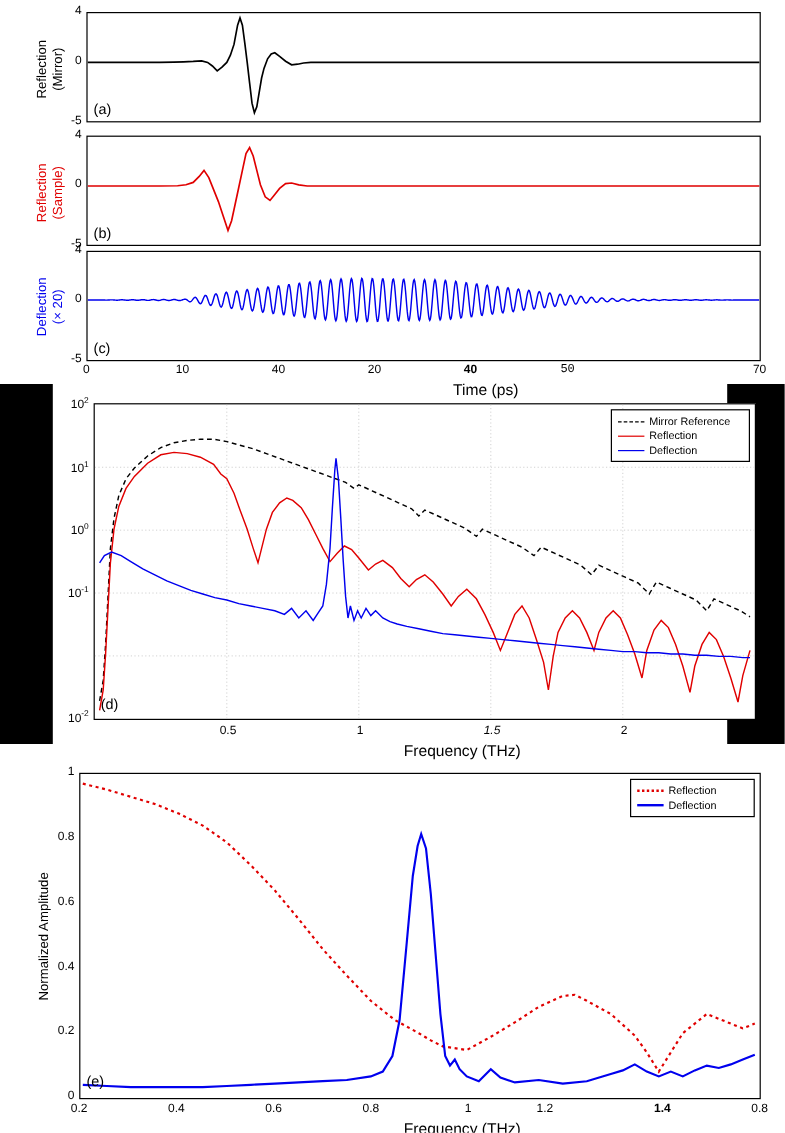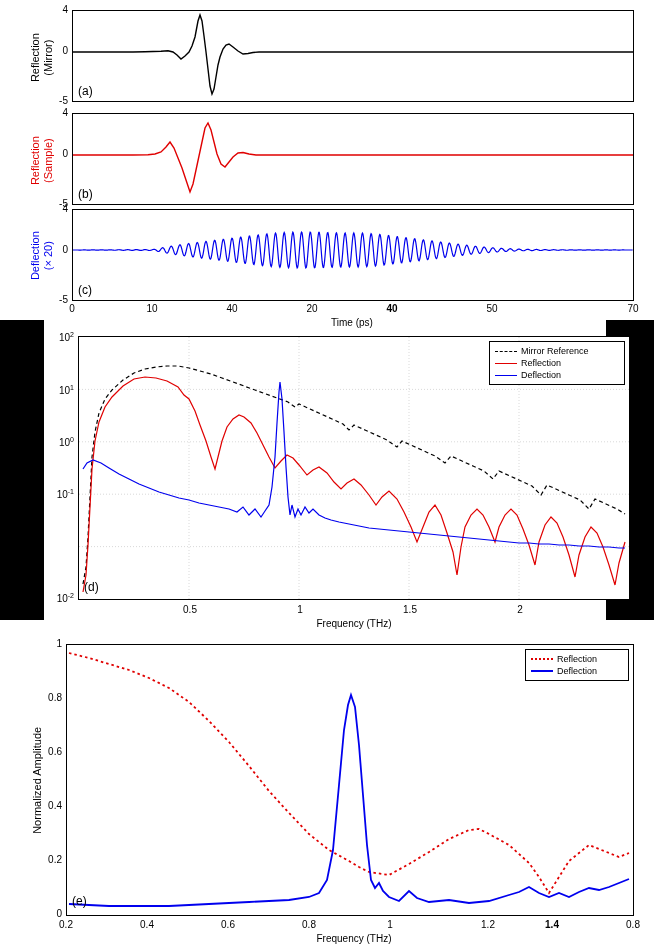--- a/index.html
+++ b/index.html
@@ -3,21 +3,21 @@
 <meta charset="utf-8">
 <style>
   html,body{margin:0;padding:0;background:#ffffff;}
   body{width:654px;height:944px;font-family:"Liberation Sans",sans-serif;overflow:hidden;}
   .page{position:relative;width:654px;height:944px;background:#fff;}
 
   
   .panel{position:absolute;}
   .plotbox{position:absolute;border:1px solid #000;background:#fff;box-sizing:border-box;}
   .ylabel{position:absolute;transform-origin:50% 50%;font-size:11px;text-align:center;line-height:1.15;color:#000;}
-  .xlabel{position:absolute;font-size:10px;text-align:center;color:#000;}
+  .xlabel{position:absolute;font-size:13px;text-align:right;color:#000;}
   .tick-lab{position:absolute;font-size:10px;color:#000;text-align:center;white-space:nowrap;}
   .tick-lab-y{position:absolute;font-size:10px;color:#000;text-align:right;white-space:nowrap;}
   .pan-lab{position:absolute;font-size:12px;color:#000;}
   svg{display:block;}
   .legendbox{position:absolute;border:1px solid #000;background:#fff;font-size:9px;padding:3px 5px;box-sizing:border-box;}
   .legrow{display:flex;align-items:center;height:12px;white-space:nowrap;}
   .legline{display:inline-block;width:22px;height:0;border-top-width:1.4px;margin-right:4px;}
   .blackbar{position:absolute;background:#000;}
 </style>
 </head>
@@ -75,21 +75,21 @@
     <div class="tick-lab-y" style="left:44px;top:0px;width:24px;">4</div>
     <div class="tick-lab-y" style="left:44px;top:41px;width:24px;">0</div>
     <div class="tick-lab-y" style="left:40px;top:91px;width:28px;">-5</div>
     <div class="pan-lab" style="left:78px;top:80px;">(c)</div>
 
     <div class="tick-lab" style="left:62px;top:100px;width:20px;">0</div>
     <div class="tick-lab" style="left:142px;top:100px;width:20px;">10</div>
     <div class="tick-lab" style="left:222px;top:100px;width:20px;">40</div>
     <div class="tick-lab" style="left:302px;top:100px;width:20px;">20</div>
     <div class="tick-lab" style="left:382px;top:100px;width:20px;font-weight:bold;">40</div>
-    <div class="tick-lab" style="left:482px;top:100px;width:20px;">50</div>
+    <div class="tick-lab" style="left:463px;top:100px;width:20px;font-family:Liberation Mono, monospace;">50</div>
     <div class="tick-lab" style="left:543px;top:100px;width:20px;margin-top:32px;">60</div>
     <div class="tick-lab" style="left:623px;top:100px;width:20px;">70</div>
     <div class="xlabel" style="left:272px;top:114px;width:160px;">Time (ps)</div>
   </div>
 
   <div class="panel" style="left:0;top:330px;width:654px;height:300px;">
     <div class="plotbox" style="left:78px;top:6px;width:552px;height:264px;">
       <svg width="550" height="262" viewBox="0 0 550 262" preserveAspectRatio="none">
 
         <g stroke="#c9c9c9" stroke-width="0.7" stroke-dasharray="1,2">
@@ -103,21 +103,21 @@
           <line x1="0" y1="209.6" x2="550" y2="209.6"></line>
         </g>
 
         <polyline fill="none" stroke="#000000" stroke-width="1.2" stroke-dasharray="4,3" points="4,247 7,230 9,200 11,160 13,120 16,95 20,76 26,62 33,53 44,43 55,36 66,32 77,30 88,29 99,29 110,31 121,34 132,37 143,41 154,45 165,49 176,53 187,57 198,61 209,65 216,70 220,67 231,72 242,77 253,82 264,87 270,93 275,88 286,93 297,98 308,103 318,110 323,104 334,109 345,114 356,119 366,126 372,119 383,124 394,129 405,134 414,142 420,134 431,139 442,144 453,149 462,158 468,148 479,153 490,158 501,163 510,172 516,162 527,167 538,172 546,177"></polyline>
 
         <polyline fill="none" stroke="#e00000" stroke-width="1.2" points="4,255 7,238 9,208 11,170 13,132 16,104 20,85 26,70 33,60 44,49 55,42 66,40 77,41 88,44 99,50 105,58 110,62 116,74 121,88 127,104 132,120 136,132 139,120 143,104 148,90 154,82 160,78 165,80 172,86 178,96 184,108 190,120 196,131 202,124 208,118 214,121 220,128 228,138 234,133 240,130 248,136 255,145 262,152 268,146 275,142 282,148 290,158 297,168 303,160 310,154 318,162 325,175 332,190 338,205 344,190 350,175 356,168 362,178 368,196 374,215 378,238 382,210 386,190 392,178 398,172 404,178 410,190 416,205 420,190 426,178 432,172 438,178 444,192 450,208 456,228 460,205 466,188 472,180 478,186 484,200 490,218 496,240 500,218 506,200 512,190 518,196 524,210 530,228 536,248 540,226 546,205"></polyline>
 
         <polyline fill="none" stroke="#0000ee" stroke-width="1.2" points="4,132 8,126 14,123 22,126 30,131 40,137 50,142 60,147 70,151 80,155 90,158 100,161 110,163 120,166 130,168 140,170 150,172 158,175 164,170 170,178 176,172 182,180 186,174 190,168 193,150 196,120 198,86 200,55 201,45 203,62 205,95 207,130 209,160 211,178 213,168 216,180 219,172 222,178 226,170 230,176 234,172 240,178 246,181 252,183 260,185 270,187 280,189 290,191 300,192 310,193 320,194 330,195 340,196 350,197 360,198 370,199 380,200 390,201 400,202 410,203 420,204 430,205 440,206 450,206 460,207 470,207 480,208 490,208 500,209 510,209 520,210 530,210 540,211 546,211"></polyline>
       </svg>
 
-      <div class="legendbox" style="right:4px;top:4px;width:136px;">
+      <div class="legendbox" style="right:4px;top:4px;width:116px;">
         <div class="legrow">
           <span class="legline" style="border-top-style:dashed;border-color:#000;"></span>
           <span>Mirror Reference</span>
         </div>
         <div class="legrow">
           <span class="legline" style="border-top-style:solid;border-color:#e00000;"></span>
           <span>Reflection</span>
         </div>
         <div class="legrow">
           <span class="legline" style="border-top-style:solid;border-color:#0000ee;"></span>
@@ -139,21 +139,21 @@
       <span>10</span><sup style="font-size:7px;">-1</sup>
     </div>
     <div class="tick-lab-y" style="left:36px;top:262px;width:38px;">
       <span>10</span><sup style="font-size:7px;">-2</sup>
     </div>
 
     <div class="pan-lab" style="left:84px;top:250px;">(d)</div>
 
     <div class="tick-lab" style="left:178px;top:274px;width:24px;">0.5</div>
     <div class="tick-lab" style="left:288px;top:274px;width:24px;">1</div>
-    <div class="tick-lab" style="left:398px;top:274px;width:24px;">1.5</div>
+    <div class="tick-lab" style="left:398px;top:274px;width:24px;font-style:italic;">1.5</div>
     <div class="tick-lab" style="left:508px;top:274px;width:24px;">2</div>
     <div class="tick-lab" style="left:618px;top:274px;width:24px;">2.5</div>
     <div class="xlabel" style="left:274px;top:288px;width:160px;">Frequency (THz)</div>
   </div>
 
   <div class="panel" style="left:0;top:636px;width:654px;height:308px;">
     <div class="plotbox" style="left:66px;top:8px;width:568px;height:272px;">
       <svg width="566" height="270" viewBox="0 0 566 270" preserveAspectRatio="none">
 
         <polyline fill="none" stroke="#e00000" stroke-width="1.8" stroke-dasharray="2.5,3" points="2,8 22,13 42,19 62,25 82,33 102,43 122,57 142,76 162,97 182,121 202,146 222,168 242,189 262,205 282,216 292,222 302,227 322,230 342,219 362,207 382,194 402,185 412,184 422,189 442,200 462,218 472,232 482,248 492,232 502,216 522,200 542,208 552,212 562,208"></polyline>
@@ -182,19 +182,19 @@
     <div class="tick-lab-y" style="left:32px;top:218px;width:30px;">0.2</div>
     <div class="tick-lab-y" style="left:38px;top:272px;width:24px;">0</div>
 
     <div class="pan-lab" style="left:72px;top:258px;">(e)</div>
 
     <div class="tick-lab" style="left:54px;top:283px;width:24px;">0.2</div>
     <div class="tick-lab" style="left:135px;top:283px;width:24px;">0.4</div>
     <div class="tick-lab" style="left:216px;top:283px;width:24px;">0.6</div>
     <div class="tick-lab" style="left:297px;top:283px;width:24px;">0.8</div>
     <div class="tick-lab" style="left:378px;top:283px;width:24px;">1</div>
-    <div class="tick-lab" style="left:476px;top:283px;width:24px;text-align:center;">1.2</div>
+    <div class="tick-lab" style="left:442px;top:283px;width:24px;text-align:center;">1.2</div>
     <div class="tick-lab" style="left:540px;top:283px;width:24px;font-weight:bold;">1.4</div>
     <div class="tick-lab" style="left:621px;top:283px;width:24px;">0.8</div>
     <div class="xlabel" style="left:274px;top:297px;width:160px;">Frequency (THz)</div>
   </div>
 
 </div>
 
 </body></html>

